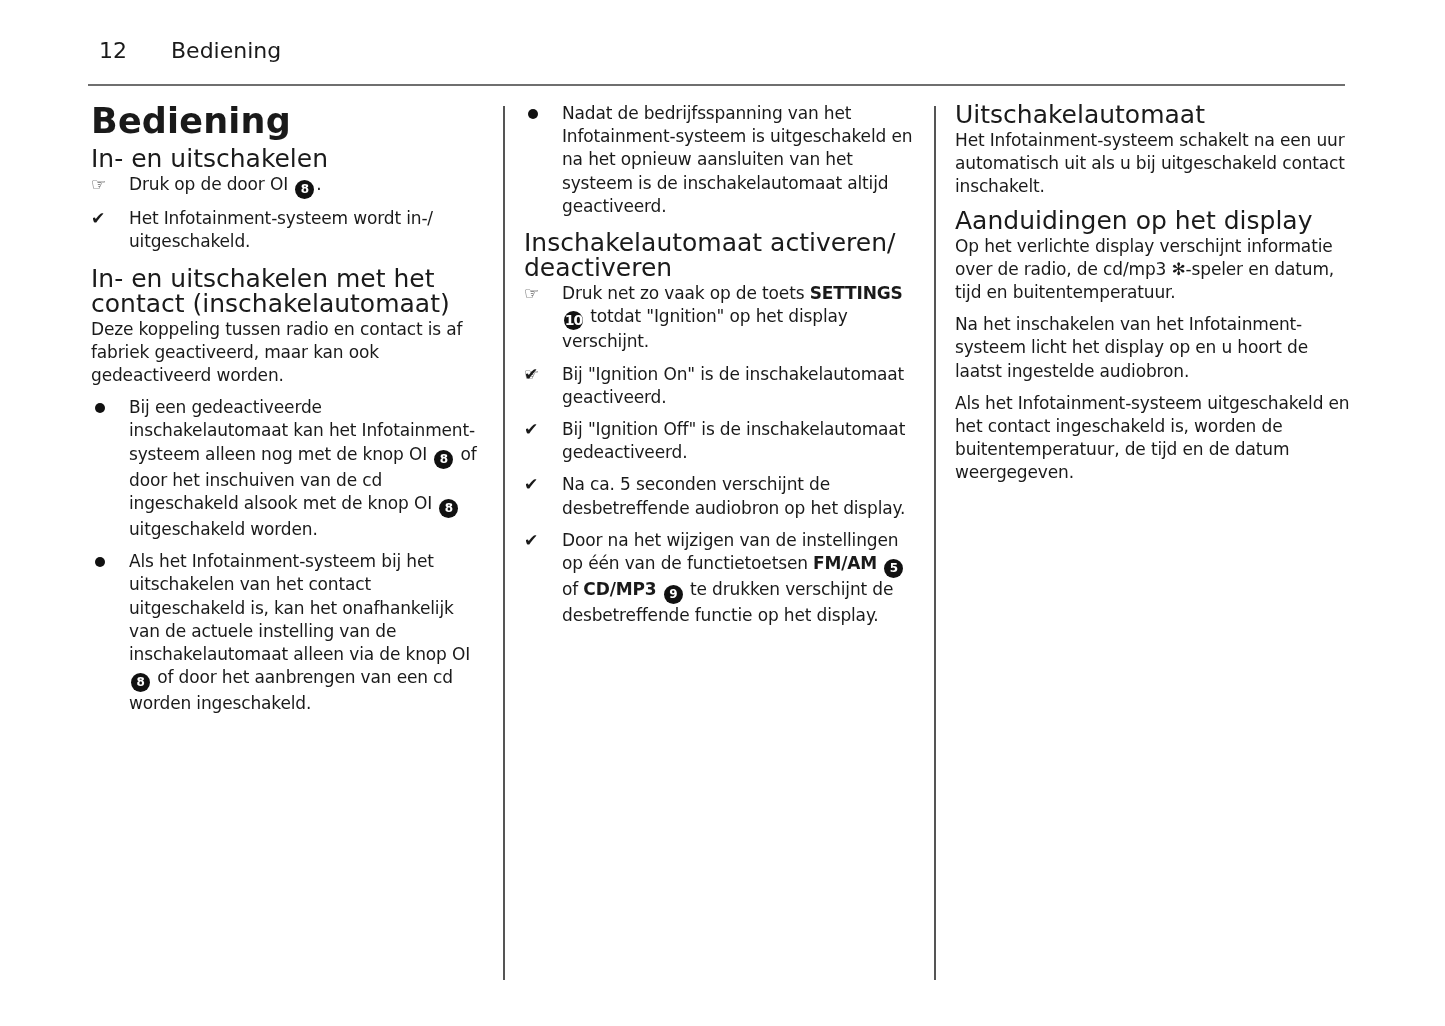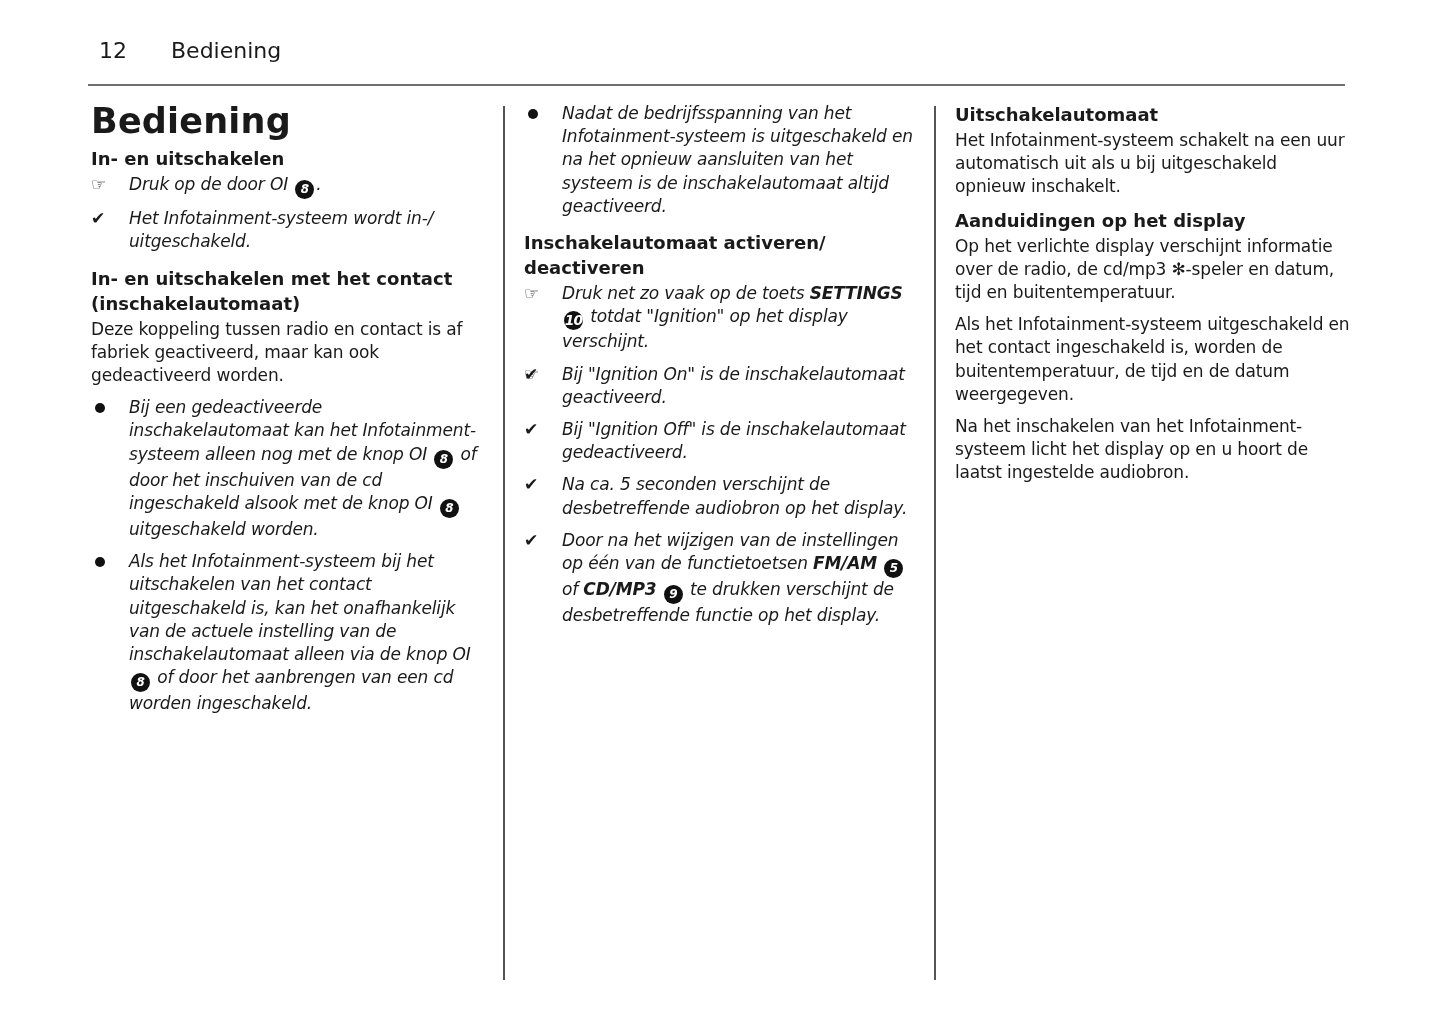--- a/index.html
+++ b/index.html
@@ -11,24 +11,24 @@
     .page-header { position: absolute; left: 91px; top: 38px; height: 32px; font-size: 22px; font-weight: 500; color: #1a1a1a; }
     .page-number { position: absolute; left: 8px; top: 0; }
     .running-title { position: absolute; left: 80px; top: 0; white-space: nowrap; }
     .header-rule { position: absolute; left: 88px; top: 84px; width: 1257px; height: 2px; background: #6f6f6f; }
     .col-divider { position: absolute; top: 106px; width: 2px; height: 874px; background: #555; }
     .col { position: absolute; top: 96px; }
     .col-1 { left: 91px; width: 395px; }
     .col-2 { left: 524px; width: 400px; }
     .col-3 { left: 955px; width: 395px; }
     .h1 { font-size: 35px; font-weight: bold; margin: 4px 0 4px 0; line-height: 42px; letter-spacing: 0.2px; }
-    .h2 { font-size: 18px; font-weight: bold; margin: 0 0 2px 0; line-height: 25px; }
+    .h2 { font-size: 25px; font-weight: normal; margin: 0 0 2px 0; line-height: 25px; }
     p, .item-text { font-size: 17px; line-height: 23.2px; margin: 0; font-weight: normal; letter-spacing: -0.15px; }
     .para { margin-bottom: 9px; }
-    .item { position: relative; padding-left: 38px; margin-bottom: 9px; font-style: italic; }
+    .item { position: relative; padding-left: 38px; margin-bottom: 9px; }
     .item .marker { position: absolute; left: 0; top: 0; width: 30px; font-size: 17px; line-height: 23px; }
     .bullet-dot { display: inline-block; width: 10px; height: 10px; border-radius: 50%; background: #111; margin-left: 4px; margin-top: 7px; }
     .check { font-size: 18px; font-weight: bold; }
     .hand { font-size: 15px; }
     .num { display: inline-flex; align-items: center; justify-content: center; width: 19px; height: 19px; border-radius: 50%; background: #111; color: #fff; font-size: 12px; font-weight: bold; vertical-align: -3px; margin: 0 2px; }
     .num.wide { font-size: 14px; letter-spacing: -1px; }
     .btn { font-weight: bold; }
     .tri { display: inline-block; font-size: 16px; margin: 0 4px; }
     .gap-h2 { margin-top: 12px; }
   </style>
@@ -125,22 +125,22 @@
       <span>of</span>
       <span class="btn">CD/MP3</span>
       <span class="num">9</span>
       <span>te drukken verschijnt de desbetreffende functie op het display.</span>
     </span>
   </div>
 </div>
 
 <div class="col col-3" style="top:102px">
   <div class="h2">Uitschakelautomaat</div>
-  <p class="para">Het Infotainment-systeem schakelt na een uur automatisch uit als u bij uitgeschakeld opnieuw inschakelt.</p>
+  <p class="para">Het Infotainment-systeem schakelt na een uur automatisch uit als u bij uitgeschakeld contact inschakelt.</p>
 
   <div class="h2" style="margin-top:8px">Aanduidingen op het display</div>
   <p class="para">
     <span>Op het verlichte display verschijnt informatie over de radio, de cd/mp3</span>
     <span>✻</span><span>-speler en datum, tijd en buitentemperatuur.</span>
   </p>
+  <p class="para">Na het inschakelen van het Infotainment-systeem licht het display op en u hoort de laatst ingestelde audiobron.</p>
   <p class="para">Als het Infotainment-systeem uitgeschakeld en het contact ingeschakeld is, worden de buitentemperatuur, de tijd en de datum weergegeven.</p>
-  <p class="para">Na het inschakelen van het Infotainment-systeem licht het display op en u hoort de laatst ingestelde audiobron.</p>
 </div>
 
 </body></html>

